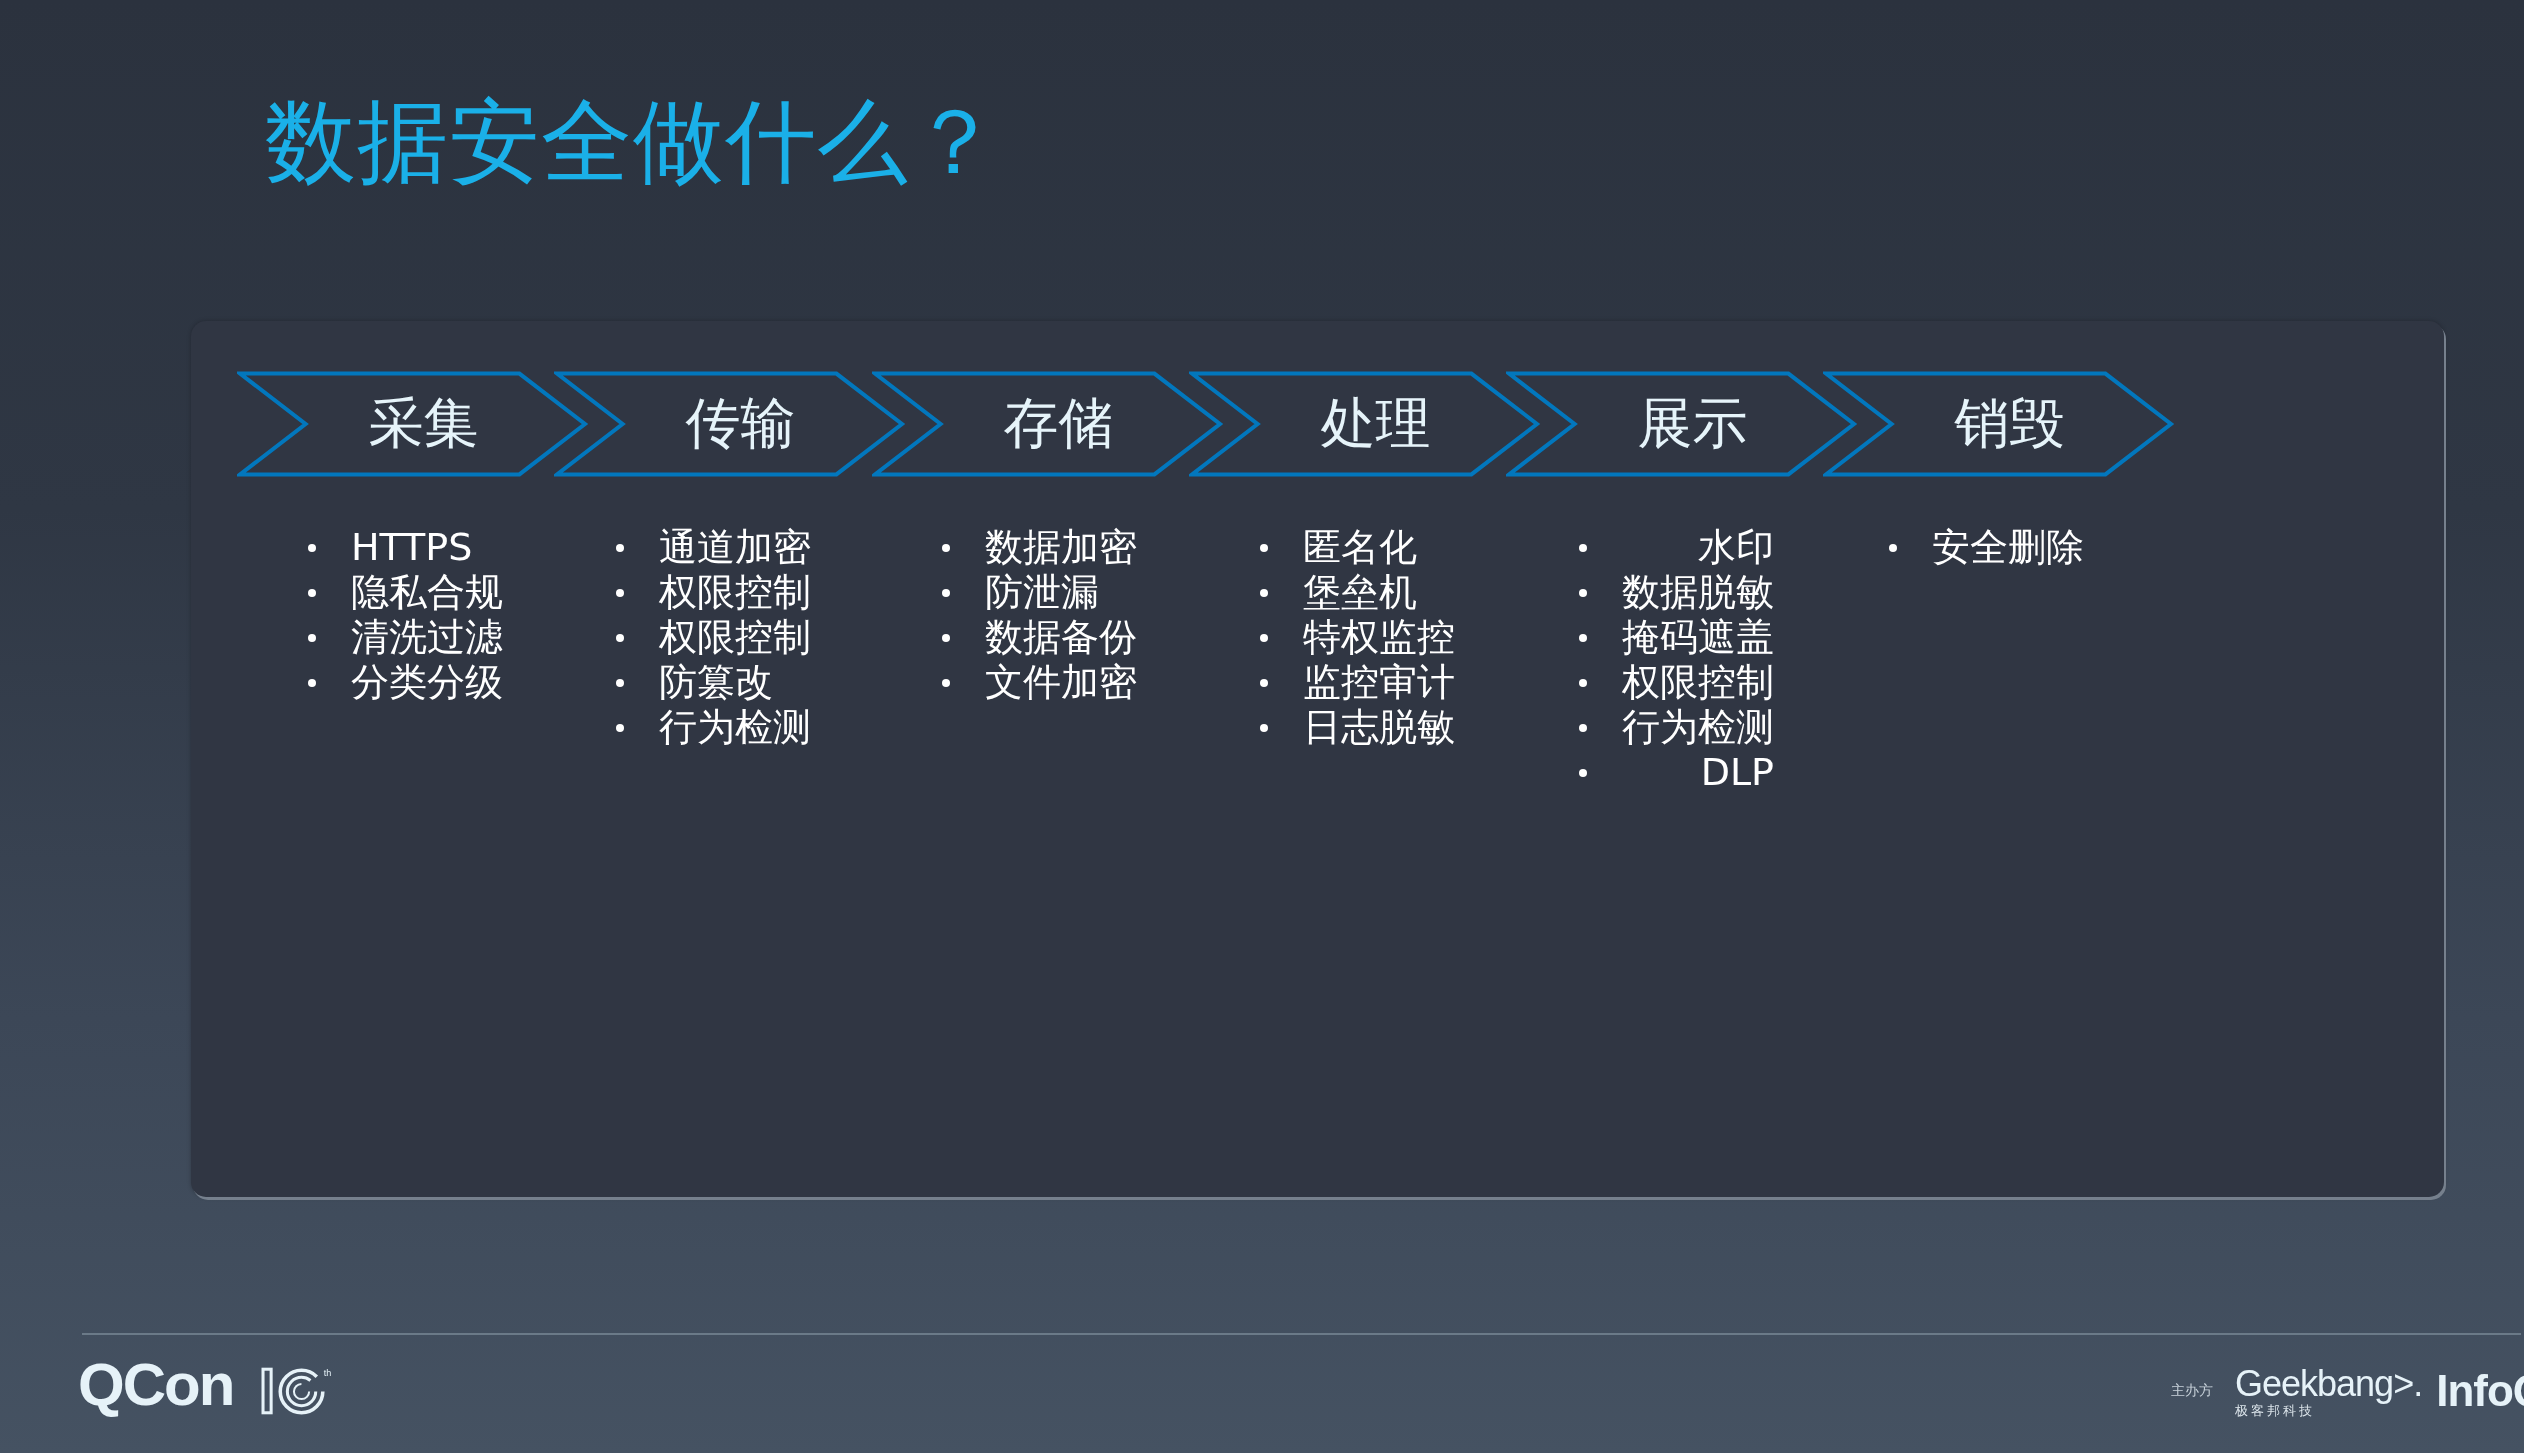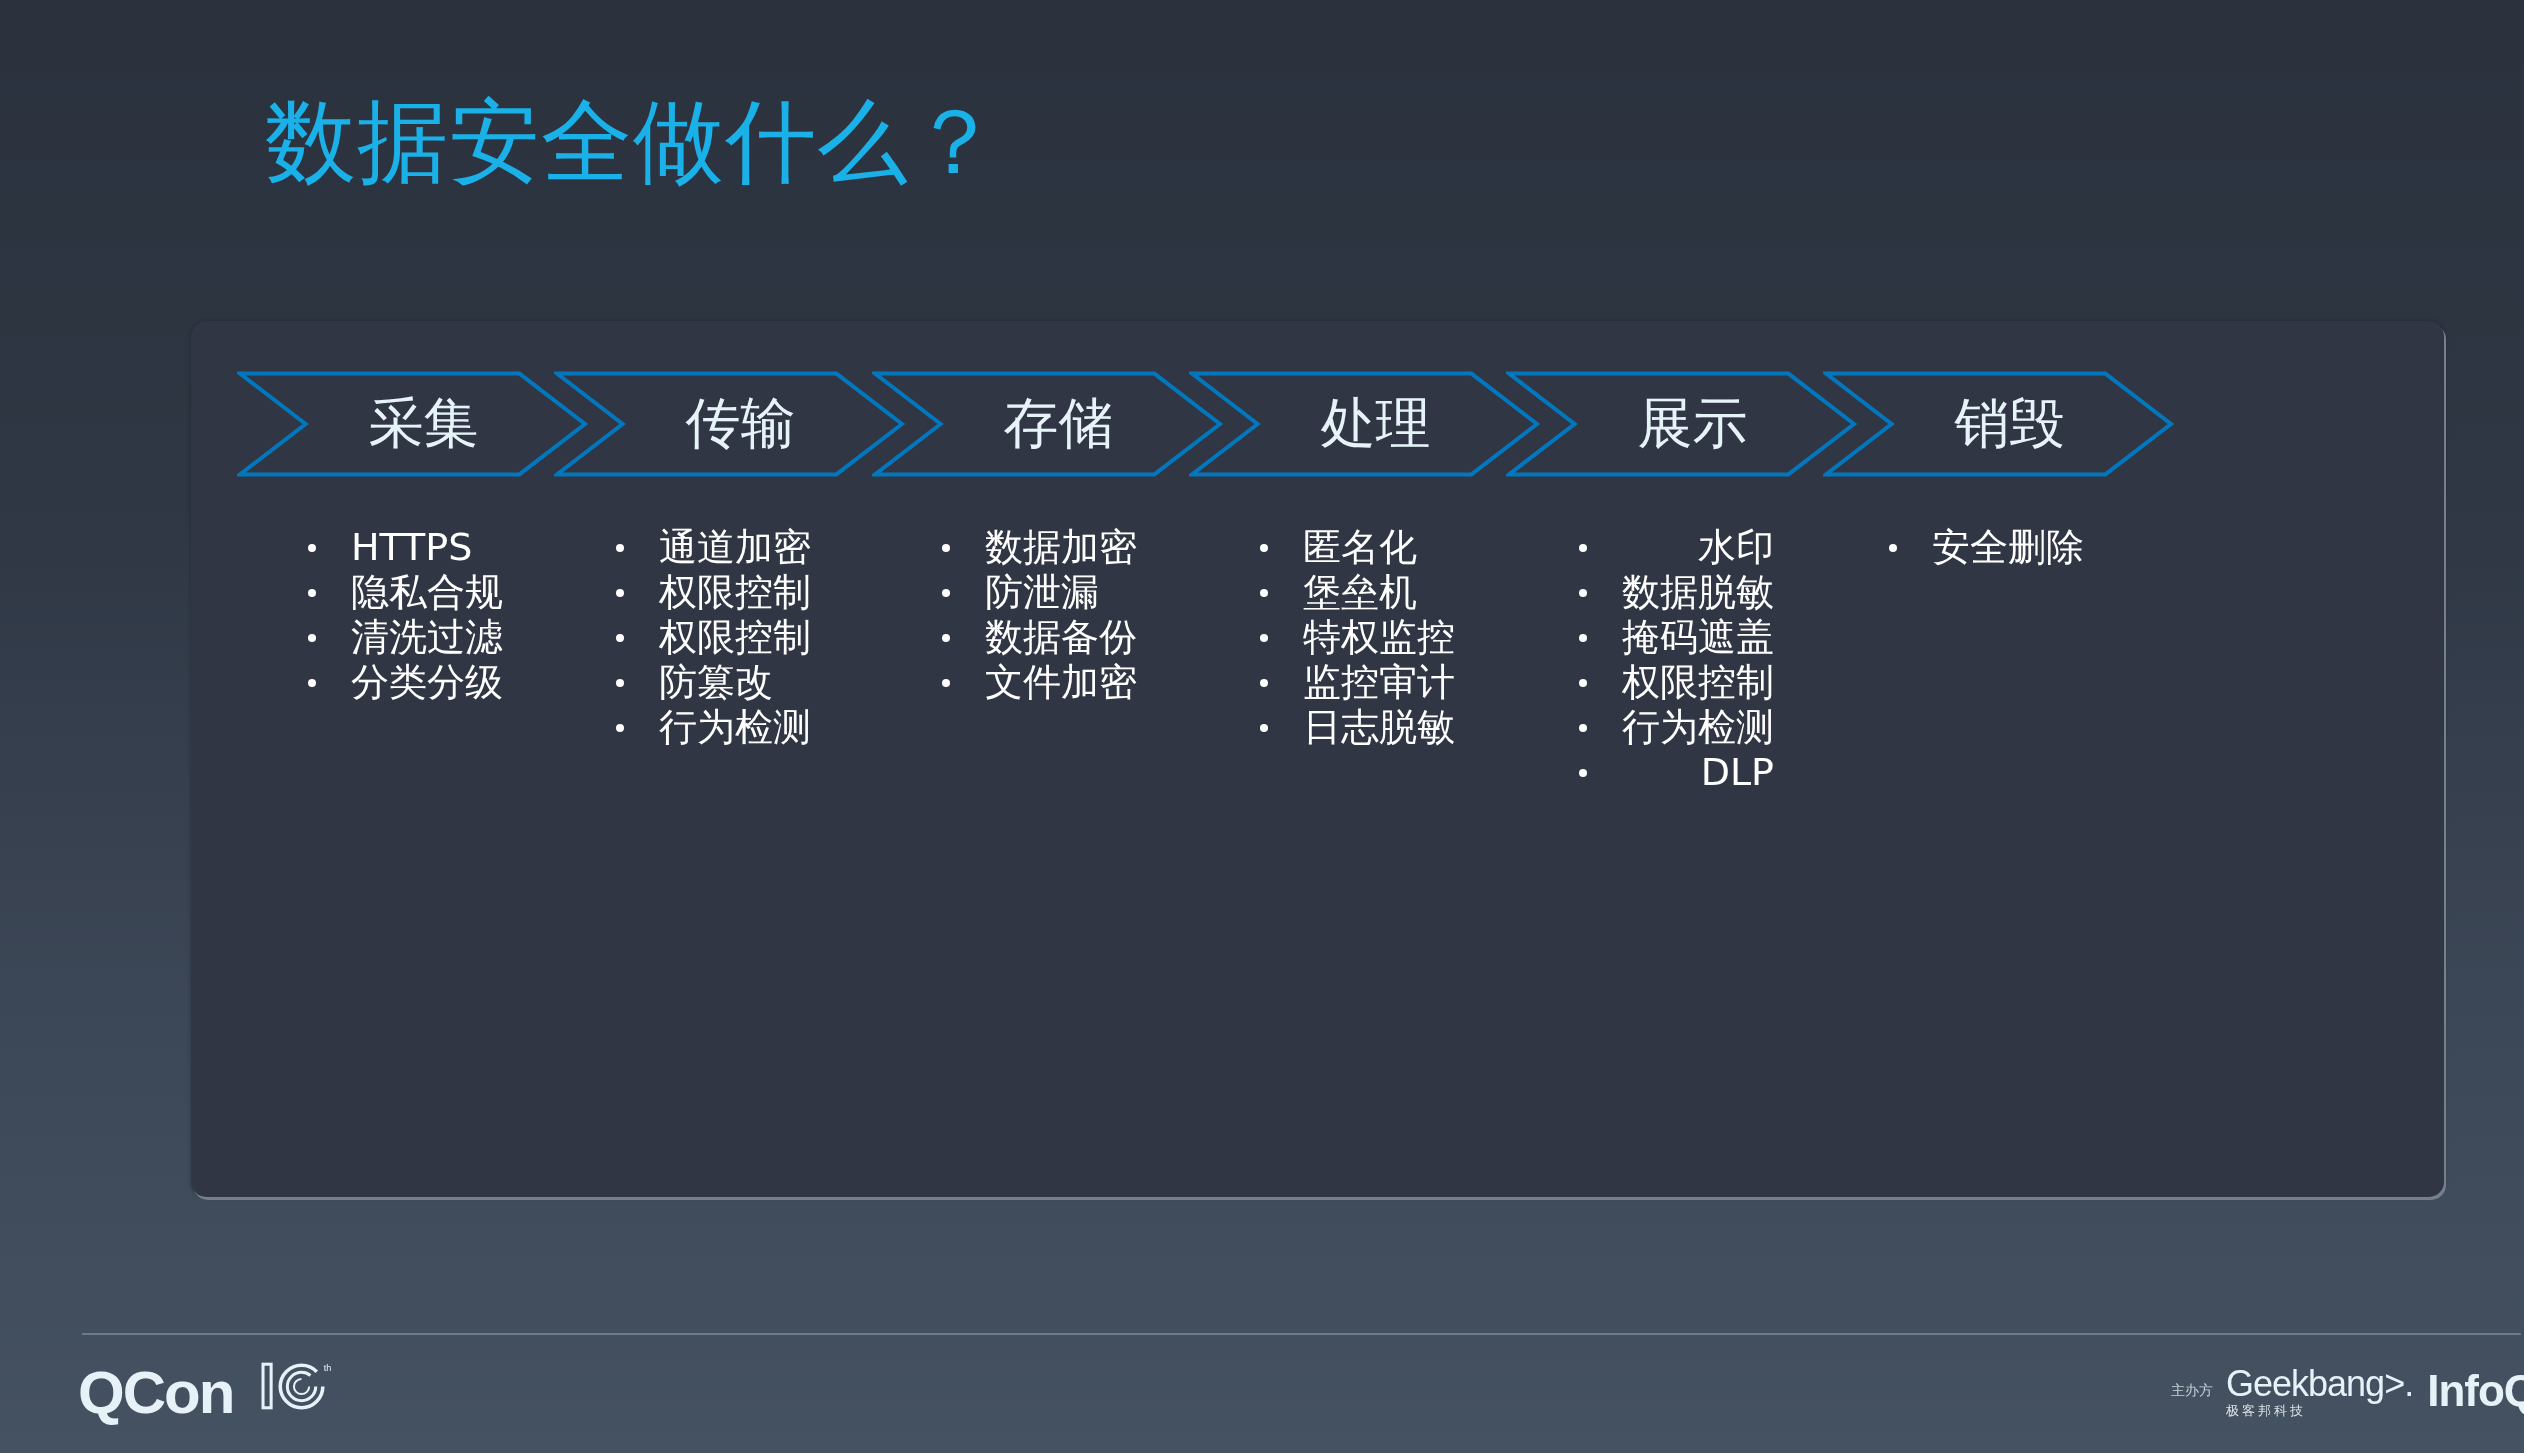--- a/index.html
+++ b/index.html
@@ -37,29 +37,29 @@
   }
   .col li .dot {
     position:absolute; left:0; top:19px; width:8px; height:8px;
     background:#ffffff; border-radius:50%;
   }
   .footer-line {
     position:absolute; left:82px; top:1333px; width:2439px; height:2px; background:#6b7a88;
   }
   .qcon {
     position:absolute; left:78px; top:1358px; height:61px;
-    display:flex; align-items:flex-start; color:#e6f2f8;
+    display:flex; align-items:flex-end; color:#e6f2f8;
   }
   .qcon-text { font-size:60px; font-weight:bold; font-family:"Liberation Sans", sans-serif; letter-spacing:-2px; }
   .qcon-ten { margin-left:20px; display:flex; align-items:center;padding-left:8px; }
   .sponsor {
     position:absolute; left:2171px; top:1363px; height:56px;
     display:flex; align-items:center; color:#e6f2f8;
   }
-  .sponsor-label { font-size:14px; color:#c9d3db; margin-right:13px; }
+  .sponsor-label { font-size:14px; color:#c9d3db; margin-right:22px; }
   .geek { display:flex; flex-direction:column; line-height:1; margin-right:14px; }
   .geek-main { font-size:36px; font-weight:normal; font-family:"Liberation Sans", sans-serif; letter-spacing:-1px; }
   .geek-sub { font-size:13px; color:#dbe4ea; letter-spacing:3px; margin-top:2px; }
   .infoq { font-size:44px; font-weight:bold; font-family:"Liberation Sans", sans-serif; letter-spacing:-1px; }
 </style>
 </head>
 <body>
 
 <div class="title">数据安全做什么？</div>
 

